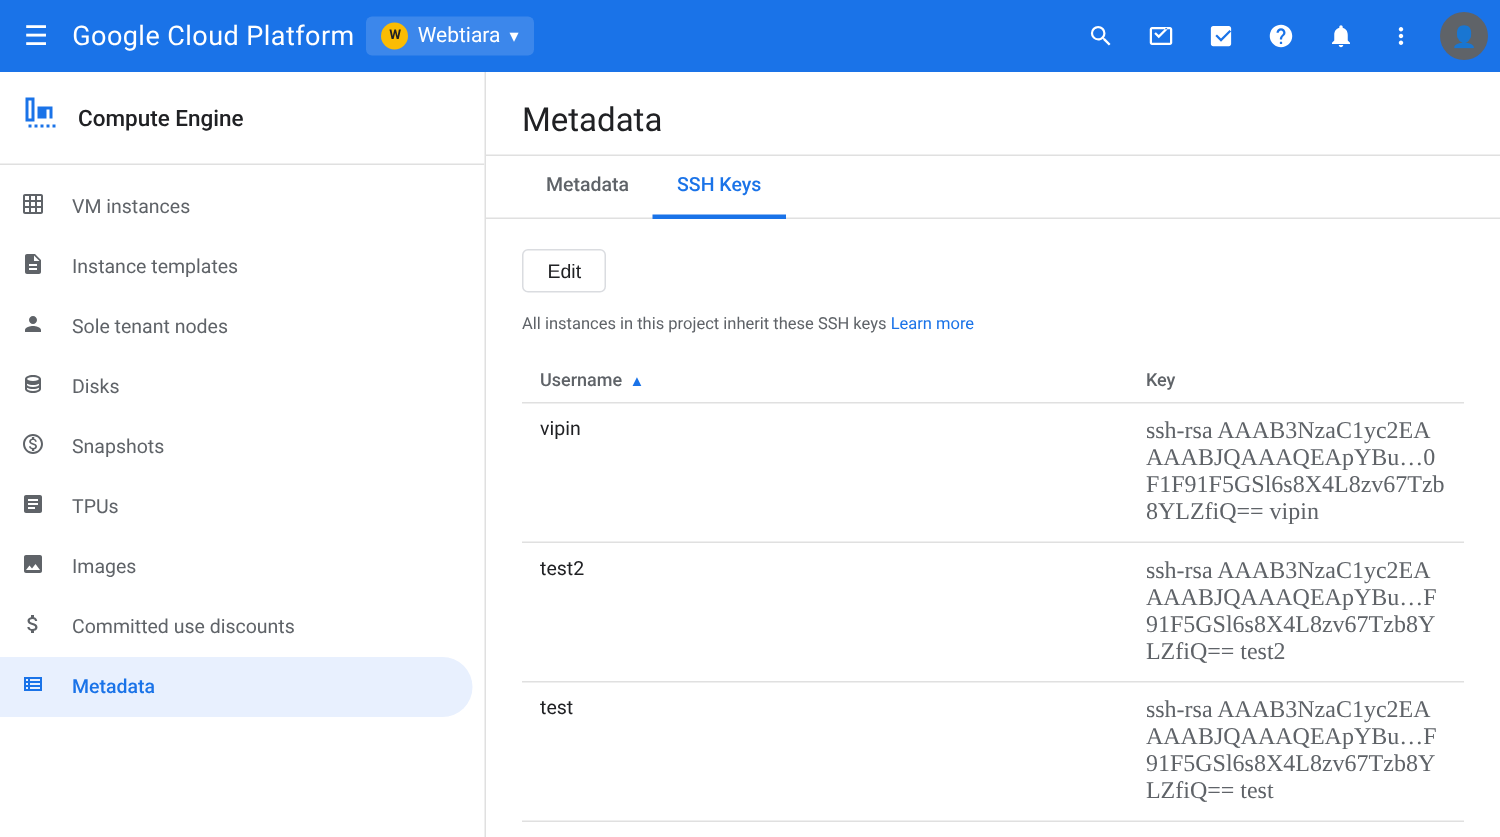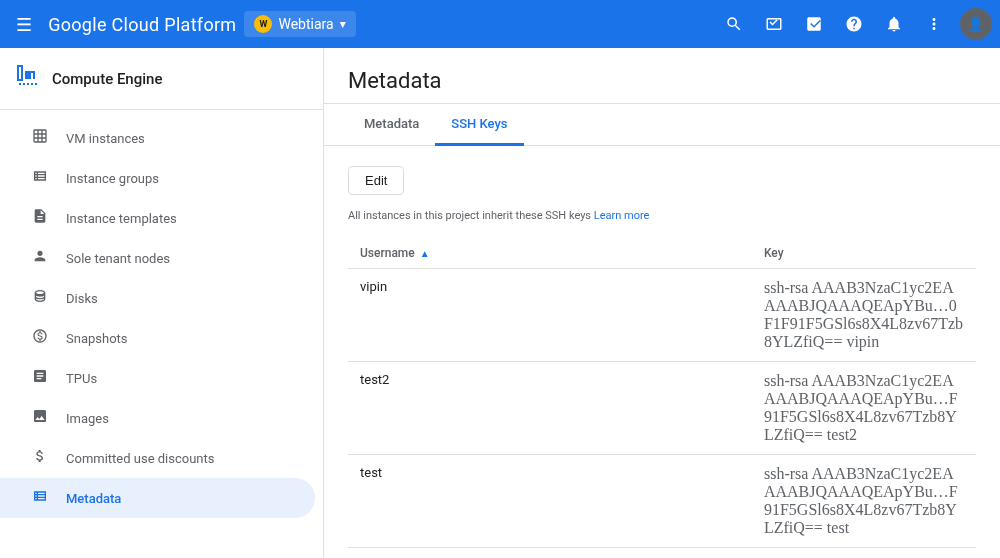--- a/index.html
+++ b/index.html
@@ -47,21 +47,21 @@
     .sidebar-header {
       display: flex; align-items: center; gap: 12px;
       padding: 16px 16px;
       border-bottom: 1px solid #e0e0e0;
     }
     .sidebar-header-icon { color: #1a73e8; font-size: 20px; }
     .sidebar-header-title { font-size: 15px; font-weight: 500; color: #202124; }
     .sidebar-nav { padding: 8px 0; }
     .sidebar-item {
       display: flex; align-items: center; gap: 16px;
-      padding: 10px 30px;
+      padding: 10px 12px;
       cursor: pointer;
       color: #5f6368;
       font-size: 13px;
       border-radius: 0 24px 24px 0;
       margin-right: 8px;
     }
     .sidebar-item.active { background: #e8f0fe; color: #1a73e8; font-weight: 500; }
     .sidebar-item .item-icon { font-size: 16px; width: 20px; text-align: center; }
     .sidebar-item .item-label { font-size: 13px; }
 
@@ -211,28 +211,20 @@
 
       <div class="sidebar-item">
         <span class="item-icon">
           <svg width="16" height="16" viewBox="0 0 24 24" fill="#5f6368">
               <path d="M20 2H4c-1.1 0-2 .9-2 2v16c0 1.1.9 2 2 2h16c1.1 0 2-.9 2-2V4c0-1.1-.9-2-2-2zM8 20H4v-4h4v4zm0-6H4v-4h4v4zm0-6H4V4h4v4zm6 12h-4v-4h4v4zm0-6h-4v-4h4v4zm0-6h-4V4h4v4zm6 12h-4v-4h4v4zm0-6h-4v-4h4v4zm0-6h-4V4h4v4z"></path>
             </svg>
         </span>
         <span class="item-label">VM instances</span>
       </div>
 
-      <div class="sidebar-item">
-        <span class="item-icon">
-          <svg width="16" height="16" viewBox="0 0 24 24" fill="#5f6368">
-              <path d="M3 5v14h18V5H3zm4 12H5v-2h2v2zm0-4H5v-2h2v2zm0-4H5V7h2v2zm10 8H9v-2h8v2zm0-4H9v-2h8v2zm0-4H9V7h8v2zm2 8h-2v-2h2v2zm0-4h-2v-2h2v2zm0-4h-2V7h2v2z"></path>
-            </svg>
-        </span>
-        <span class="item-label">Instance groups</span>
-      </div>
 
       <div class="sidebar-item">
         <span class="item-icon">
           <svg width="16" height="16" viewBox="0 0 24 24" fill="#5f6368">
               <path d="M14 2H6c-1.1 0-2 .9-2 2v16c0 1.1.9 2 2 2h12c1.1 0 2-.9 2-2V8l-6-6zm2 16H8v-2h8v2zm0-4H8v-2h8v2zm-3-5V3.5L18.5 9H13z"></path>
             </svg>
         </span>
         <span class="item-label">Instance templates</span>
       </div>
 

